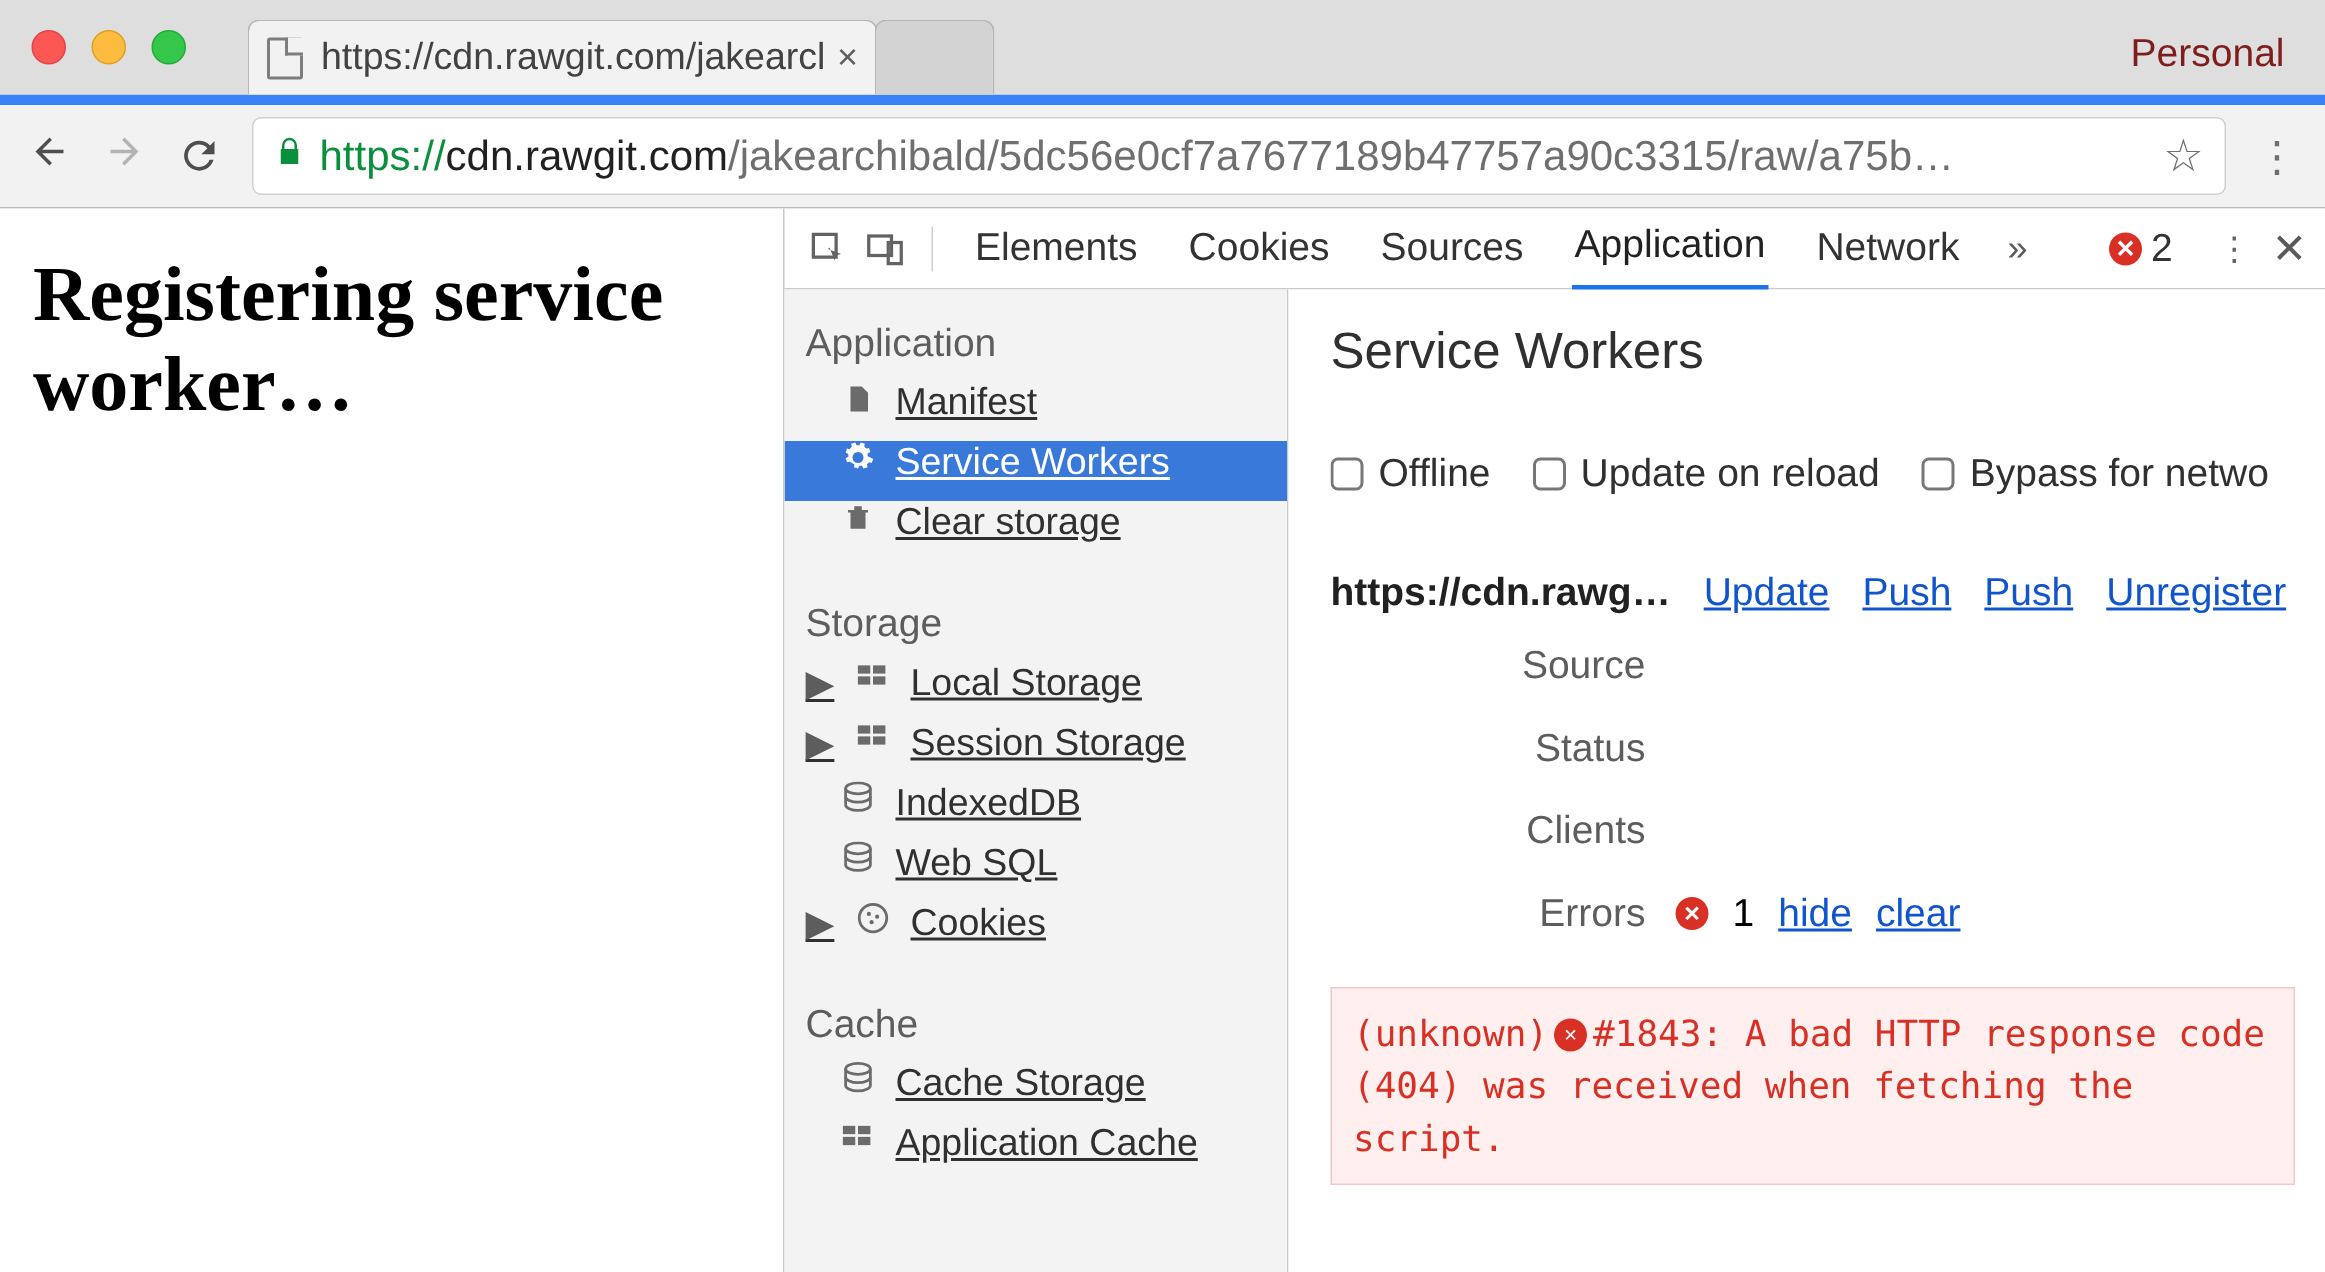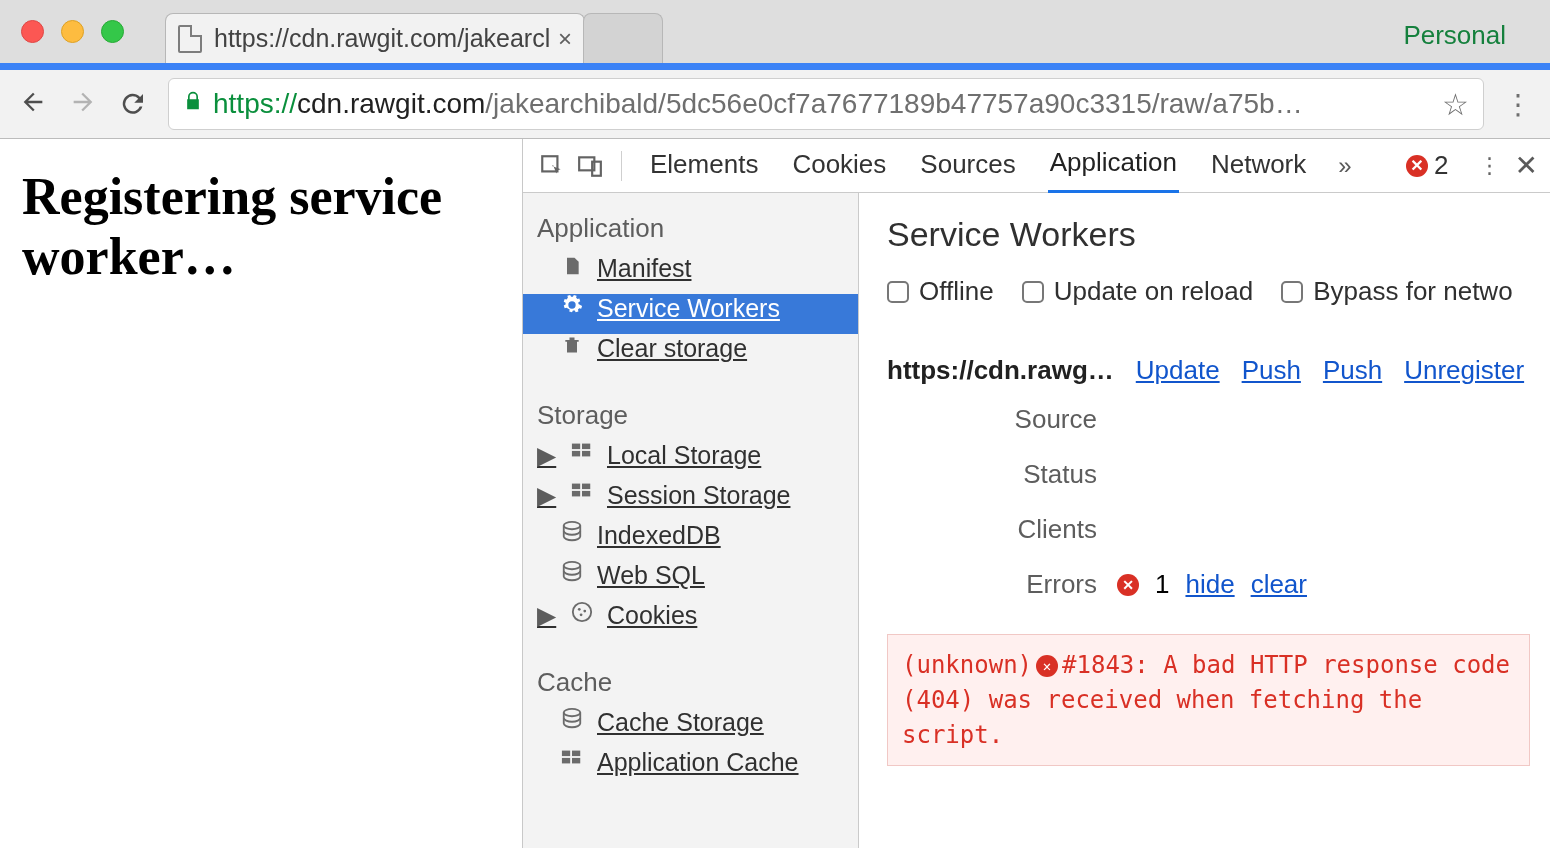--- a/index.html
+++ b/index.html
@@ -41,21 +41,21 @@
   color: #424242;
   font-size: 25px;
 }
 .tab .page-icon { width: 24px; height: 28px; margin-right: 12px; border:2px solid #7d7d7d; border-radius:2px; position:relative;}
 .tab .page-icon::after{content:"";position:absolute;top:-2px;right:-2px;width:10px;height:10px;background:#f2f2f2;border-left:2px solid #7d7d7d;border-bottom:2px solid #7d7d7d;}
 .tab .title { flex:1; white-space:nowrap; overflow:hidden; }
 .tab .close { font-size: 24px; color:#5f5f5f; margin-left: 8px; }
 .tab.blank {
   background:#d3d3d3; width: 80px; margin-left:-2px; border-color:#b7b7b7;
 }
-.profile-label { position:absolute; right: 44px; top: 20px; font-size: 26px; color:#15803d;margin-left:10px;}
+.profile-label { position:absolute; right: 27px; top: 20px; font-size: 26px; color:#7f1d1d;margin-left:10px;}
 
 
 .chrome-urlrow {
   height: 76px;
   background: #f2f2f2;
   border-top:7px solid #3b82f6;
   border-bottom: 1px solid #bcbcbc;
   display:flex;
   align-items: center;
   padding: 0 18px;
@@ -119,21 +119,21 @@
 .dt-side-title { padding: 8px 14px 10px; color:#5d5d5d; font-size:26px;}
 .dt-item { display:flex; align-items:flex-start; height: 40px; padding-left: 36px; gap:12px; color:#303030; font-size:25px; cursor:pointer;text-decoration:underline;}
 .dt-item.active { background:#3879d9; color:#fff; }
 .dt-item.active .ico { color:#fff;}
 .dt-item .disclosure { width:18px; display:inline-block; color:#5d5d5d; margin-left:-22px; margin-right:2px;}
 .dt-item .ico { color:#6b6b6b; width:26px; display:inline-flex; justify-content:center;}
 
 .dt-main { flex:1; background:#fff; padding: 22px 20px 10px 28px; display:flex; flex-direction:column; overflow:hidden;}
 .sw-title { font-size: 34px; color:#303030; margin-bottom: 22px;}
 .sw-checks { display:flex; gap: 28px; align-items:center; color:#303030; font-size:26px; margin-bottom: 40px; white-space:nowrap; overflow:hidden;}
-.sw-checks label { display:flex; align-items:center; gap:10px;}
+.sw-checks label { display:flex; align-items:center; gap:10px;margin-top:24px;}
 .cbx { width:22px; height:22px; border:2px solid #777; border-radius:5px; flex:0 0 auto;}
 .sw-scope-row { display:flex; align-items:center; gap:22px; padding: 8px 0 18px; font-size:26px; white-space:nowrap; overflow:hidden;}
 .sw-scope { font-weight:bold; color:#212121;}
 .sw-link { color:#1155cc; text-decoration:underline; cursor:pointer;}
 .sw-grid { display:grid; grid-template-columns: 230px 1fr; row-gap: 24px; align-items:center; font-size:26px;}
 .sw-grid .lbl { color:#5d5d5d; text-align:right; padding-right:20px;}
 .sw-grid .val { display:flex; align-items:center; gap:16px;}
 .small-err { width:22px; height:22px; border-radius:50%; background:#d93025; color:#fff; display:inline-flex; align-items:center; justify-content:center; font-size:14px; font-weight:bold;}
 .sw-errbox {
   margin-top: 34px;

